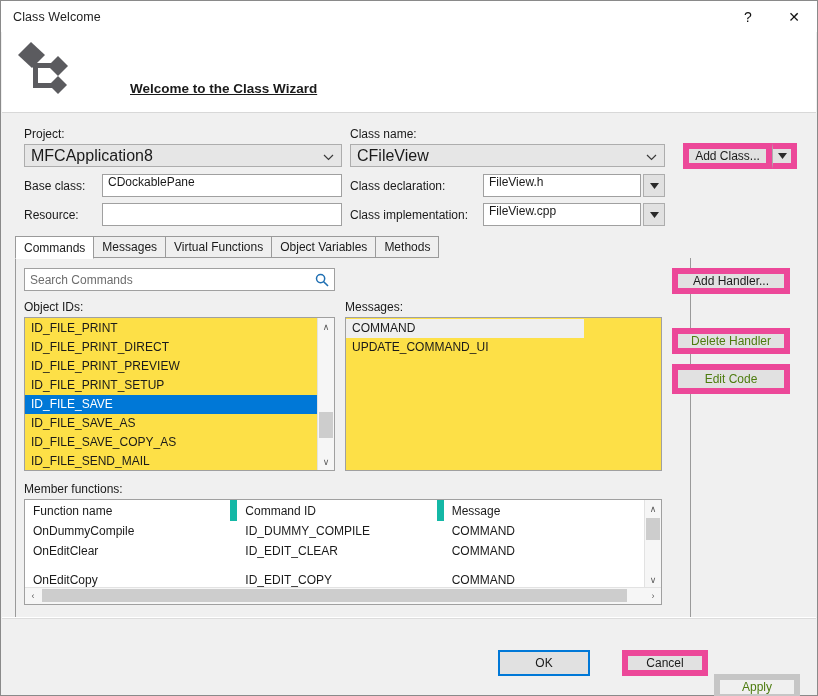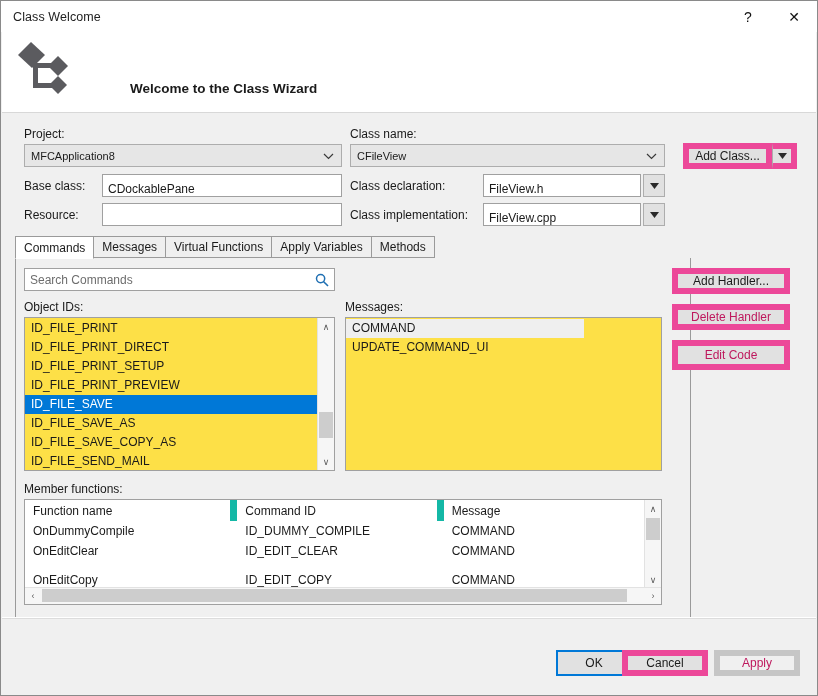--- a/index.html
+++ b/index.html
@@ -38,69 +38,69 @@
   .header{
     position:absolute;left:1px;top:31px;right:1px;height:80px;
     background:#ffffff;
     border-bottom:1px solid #d8d8d8;
   }
   .wizard-icon{
     position:absolute;left:12px;top:6px;width:62px;height:62px;
   }
   .header-title{
     position:absolute;left:128px;top:49px;
-    font-size:13.5px;font-weight:bold;color:#1b1b1b;
+    font-size:13.5px;font-weight:bold;color:#1b1b1b;text-decoration:underline;
   }
 
   
   .body{
     position:absolute;left:1px;top:112px;right:1px;bottom:76px;
     background:#f0f0f0;
   }
 
   .lbl{font-size:12px;color:#1a1a1a;}
 
   .combo{
     box-sizing:border-box;
     background:#e6e6e6;
     border:1px solid #adadad;
     height:23px;
     display:flex;align-items:center;
     padding-left:6px;
-    font-size:11px;color:#1a1a1a;
+    font-size:16px;color:#1a1a1a;
     position:relative;
   }
   .combo .chev{
     position:absolute;right:7px;top:50%;transform:translateY(-50%);
   }
   .txt{
     box-sizing:border-box;
     background:#ffffff;
     border:1px solid #a0a0a0;
     height:23px;
-    display:flex;align-items:flex-end;
+    display:flex;align-items:flex-start;
     padding-left:5px;
     font-size:12px;color:#1a1a1a;
   }
   .dropbtn{
     box-sizing:border-box;
     width:22px;height:23px;
     background:#e1e1e1;border:1px solid #adadad;
     display:flex;align-items:center;justify-content:center;
   }
 
   .btn{
     box-sizing:border-box;
     background:#e1e1e1;
     border:6px solid #ec4899;
     display:flex;align-items:center;justify-content:center;
     font-size:12px;color:#1a1a1a;
     cursor:default;
   }
-  .btn.disabled{color:#be185d;}
+  .btn.disabled{color:#4d7c0f;margin-top:24px;}
   .btn.focus{border:2px solid #0078d7;background:#e1e1e1;}
 
   
   .tabstrip{
     position:absolute;left:13px;top:123px;width:676px;height:22px;
     border-bottom:1px solid #9a9a9a;
     display:flex;align-items:flex-end;
   }
   .tab{
     box-sizing:border-box;
@@ -320,21 +320,21 @@
       <div class="tab active">
         <span>Commands</span>
       </div>
       <div class="tab">
         <span>Messages</span>
       </div>
       <div class="tab">
         <span>Virtual Functions</span>
       </div>
       <div class="tab">
-        <span>Apply Variables</span>
+        <span>Object Variables</span>
       </div>
       <div class="tab">
         <span>Methods</span>
       </div>
     </div>
 
     <div class="tabpanel">
 
       <div class="search">
         <input type="text" placeholder="Search Commands" style="">
@@ -344,22 +344,22 @@
             <line x1="8.7" y1="8.7" x2="13" y2="13" stroke="#1f6fb2" stroke-width="1.6"></line>
           </svg>
         </span>
       </div>
 
       <div class="listlabel" style="left:8px;top:42px;">Object IDs:</div>
       <div class="listbox" style="left:8px;top:59px;width:311px;height:154px;">
         <div class="listitems">
           <div class="litem">ID_FILE_PRINT</div>
           <div class="litem">ID_FILE_PRINT_DIRECT</div>
+          <div class="litem">ID_FILE_PRINT_PREVIEW</div>
           <div class="litem">ID_FILE_PRINT_SETUP</div>
-          <div class="litem">ID_FILE_PRINT_PREVIEW</div>
           <div class="litem sel">ID_FILE_SAVE</div>
           <div class="litem">ID_FILE_SAVE_AS</div>
           <div class="litem">ID_FILE_SAVE_COPY_AS</div>
           <div class="litem">ID_FILE_SEND_MAIL</div>
         </div>
         <div class="vsb">
           <div class="sb-arrow up">∧</div>
           <div class="sb-thumb" style="top:94px;height:26px;"></div>
           <div class="sb-arrow dn">∨</div>
         </div>
@@ -420,21 +420,21 @@
     <div class="btn disabled" style="position:absolute;left:670px;top:227px;width:118px;height:30px;">
       <span>Edit Code</span>
     </div>
 
     <div class="lbl" style="position:absolute;left:22px;top:509px;">Description:</div>
     <div style="position:absolute;left:22px;top:527px;width:760px;height:20px;font-size:12px;color:#1a1a1a;"></div>
   </div>
 
   <div class="footer">
     <div class="sep"></div>
-    <div class="btn focus" style="position:absolute;left:554px;top:32px;width:76px;height:26px;">
+    <div class="btn focus" style="position:absolute;left:496px;top:32px;width:92px;height:26px;">
       <span>OK</span>
     </div>
     <div class="btn" style="position:absolute;left:620px;top:32px;width:86px;height:26px;">
       <span>Cancel</span>
     </div>
     <div class="btn disabled" style="position:absolute;left:712px;top:32px;width:86px;height:26px;border-color:#c6c6c6;background:#f0f0f0;">
       <span>Apply</span>
     </div>
   </div>
 

